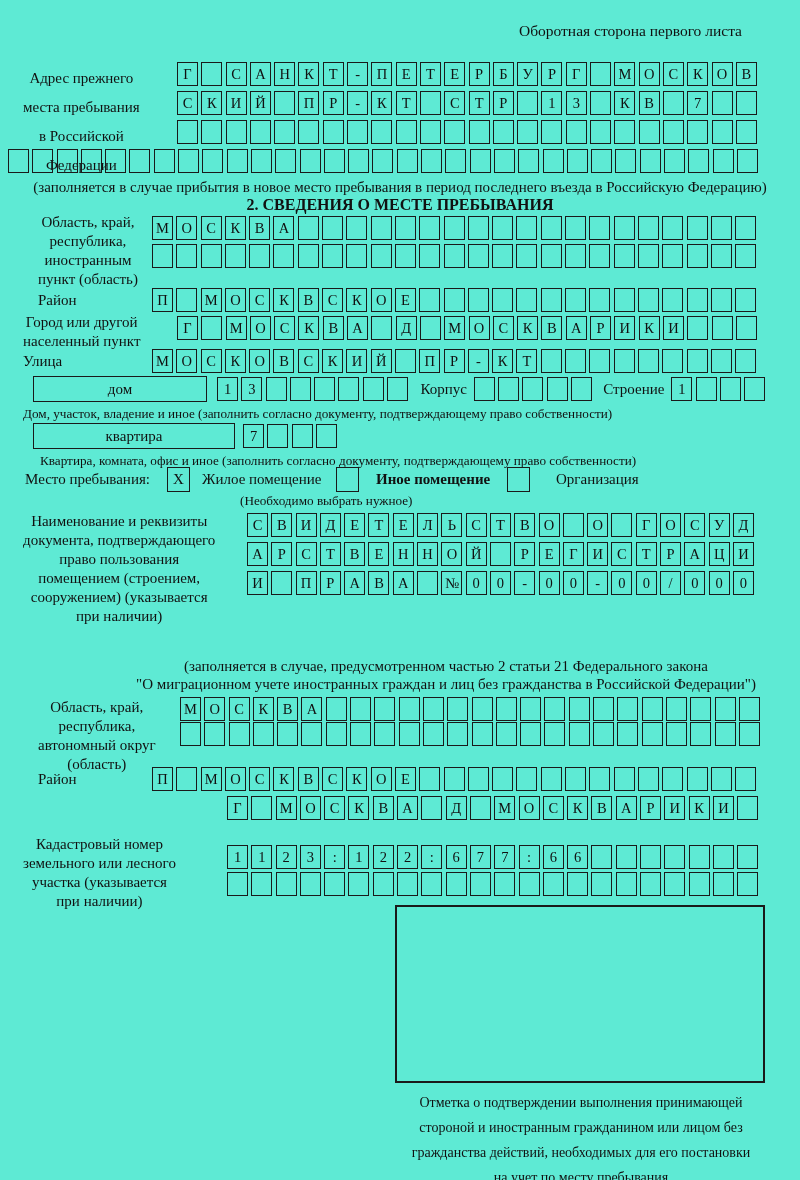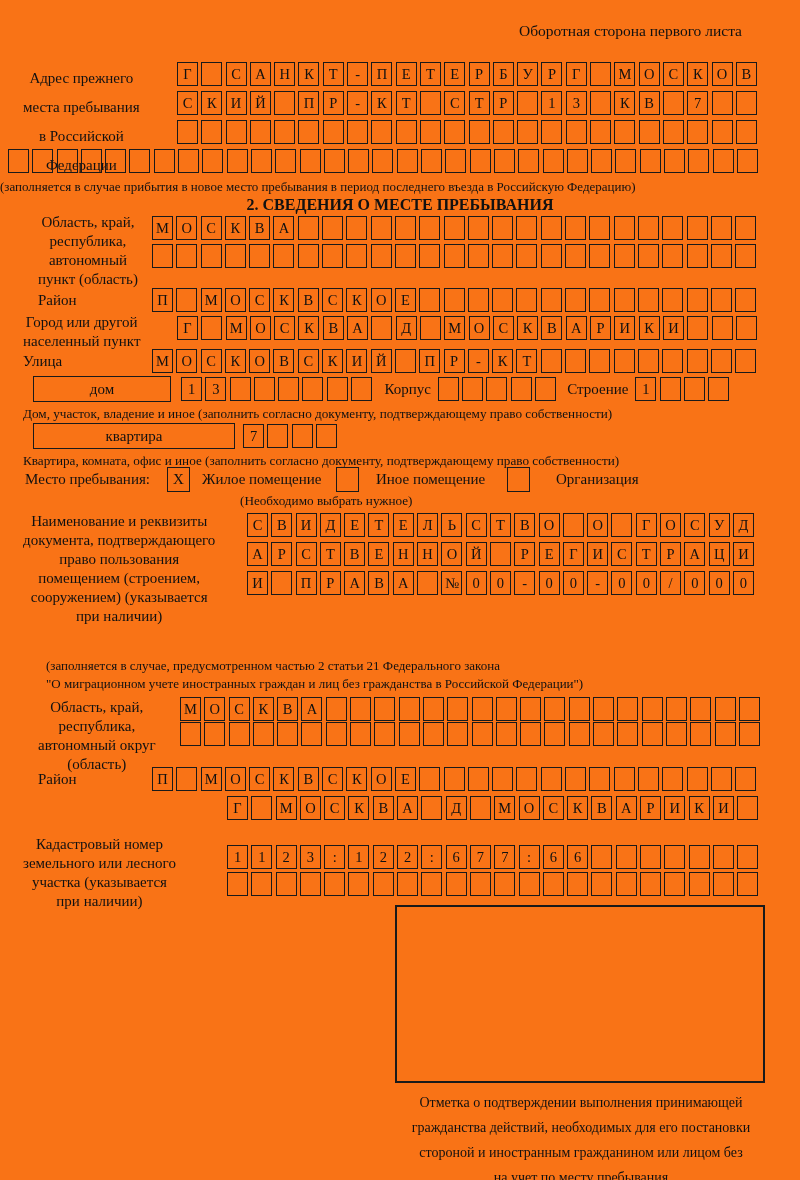--- a/index.html
+++ b/index.html
@@ -1,22 +1,22 @@
 <!DOCTYPE html>
 <html><head>
 <meta charset="utf-8">
 <style>
   html,body{margin:0;padding:0;background:#fff;}
-  .sheet{position:relative;width:800px;height:1180px;background:#f97316;
+  .sheet{position:relative;width:800px;height:1180px;background:#5eead4;
          font-family:"Liberation Serif","DejaVu Serif",serif;color:#111;overflow:hidden;}
   .hdr{position:absolute;top:22px;right:58px;font-size:15.5px;}
   .lbl{position:absolute;font-size:15px;line-height:19px;white-space:nowrap;text-align:center;}
   .lbl .ln{white-space:nowrap;}
   .sectitle{position:absolute;left:0;width:800px;text-align:center;font-weight:bold;font-size:16px;}
-  .note{position:absolute;left:0;width:800px;text-align:left;font-size:13px;line-height:18px;}
+  .note{position:absolute;left:0;width:800px;text-align:center;font-size:15px;line-height:18px;}
   .cap{position:absolute;font-size:13.2px;white-space:nowrap;}
   .cellrow{position:absolute;display:flex;}
   .cellgroup{display:flex;flex:0 0 auto;}
   .cell{flex:0 0 auto;width:21px;height:24px;border:1.8px solid #1a1a1a;box-sizing:border-box;
         margin-right:3.3px;display:flex;align-items:center;justify-content:center;
         font-size:14.5px;line-height:1;}
   .hrow{position:absolute;display:flex;align-items:center;}
   .labelbox{flex:0 0 auto;height:26px;border:1.8px solid #1a1a1a;box-sizing:border-box;
             display:flex;align-items:center;justify-content:center;font-size:15px;}
   .inlbl{flex:0 0 auto;font-size:15px;margin:0 7px 0 9px;white-space:nowrap;}
@@ -153,21 +153,21 @@
       <div class="cell"></div>
       <div class="cell"></div>
     </div>
   <div class="note" style="top:178px;">(заполняется в случае прибытия в новое место пребывания в период последнего въезда в Российскую Федерацию)</div>
 
   <div class="sectitle" style="top:196px;">2. СВЕДЕНИЯ О МЕСТЕ ПРЕБЫВАНИЯ</div>
 
   <div class="lbl" style="left:38px;top:213px;">
       <div class="ln">Область, край,</div>
       <div class="ln">республика,</div>
-      <div class="ln">автономный</div>
+      <div class="ln">иностранным</div>
       <div class="ln">пункт (область)</div>
     </div>
   <div class="cellrow" style="left:152px;top:216px;">
       <div class="cell">М</div>
       <div class="cell">О</div>
       <div class="cell">С</div>
       <div class="cell">К</div>
       <div class="cell">В</div>
       <div class="cell">А</div>
       <div class="cell"></div>
@@ -301,21 +301,21 @@
       <div class="cell"></div>
       <div class="cell"></div>
       <div class="cell"></div>
       <div class="cell"></div>
       <div class="cell"></div>
       <div class="cell"></div>
       <div class="cell"></div>
     </div>
 
   <div class="hrow" style="left:33px;top:376px;">
-    <div class="labelbox gap10" style="width:138px;">дом</div>
+    <div class="labelbox gap10" style="width:174px;">дом</div>
     <div class="cellgroup">
         <div class="cell">1</div>
         <div class="cell">3</div>
         <div class="cell"></div>
         <div class="cell"></div>
         <div class="cell"></div>
         <div class="cell"></div>
         <div class="cell"></div>
         <div class="cell"></div>
       </div>
@@ -339,27 +339,27 @@
 
   <div class="hrow" style="left:33px;top:423px;">
     <div class="labelbox gap8" style="width:202px;">квартира</div>
     <div class="cellgroup">
         <div class="cell">7</div>
         <div class="cell"></div>
         <div class="cell"></div>
         <div class="cell"></div>
       </div>
   </div>
-  <div class="cap" style="left:23px;top:453px;">Квартира, комната, офис и иное (заполнить согласно документу, подтверждающему право собственности)</div>
+  <div class="cap" style="left:40px;top:453px;">Квартира, комната, офис и иное (заполнить согласно документу, подтверждающему право собственности)</div>
 
   <div class="ctext" style="left:25px;top:471px;">Место пребывания:</div>
   <div class="cbox" style="left:167px;top:467px;">X</div>
   <div class="ctext" style="left:202px;top:471px;">Жилое помещение</div>
   <div class="cbox" style="left:336px;top:467px;"></div>
-  <div class="ctext" style="left:376px;top:471px;">Иное помещение</div>
+  <div class="ctext" style="left:376px;top:471px;font-weight:bold;">Иное помещение</div>
   <div class="cbox" style="left:507px;top:467px;"></div>
   <div class="ctext" style="left:556px;top:471px;">Организация</div>
   <div class="cap" style="left:240px;top:493px;">(Необходимо выбрать нужное)</div>
 
   <div class="lbl" style="left:23px;top:512px;">
       <div class="ln">Наименование и реквизиты</div>
       <div class="ln">документа, подтверждающего</div>
       <div class="ln">право пользования</div>
       <div class="ln">помещением (строением,</div>
       <div class="ln">сооружением) (указывается</div>
@@ -604,18 +604,18 @@
       <div class="cell"></div>
       <div class="cell"></div>
       <div class="cell"></div>
       <div class="cell"></div>
       <div class="cell"></div>
     </div>
 
   <div class="stampbox"></div>
   <div class="stampcap">
       <div class="ln">Отметка о подтверждении выполнения принимающей</div>
+      <div class="ln">стороной и иностранным гражданином или лицом без</div>
       <div class="ln">гражданства действий, необходимых для его постановки</div>
-      <div class="ln">стороной и иностранным гражданином или лицом без</div>
       <div class="ln">на учет по месту пребывания</div>
     </div>
 
 </div>
 
 </body></html>

